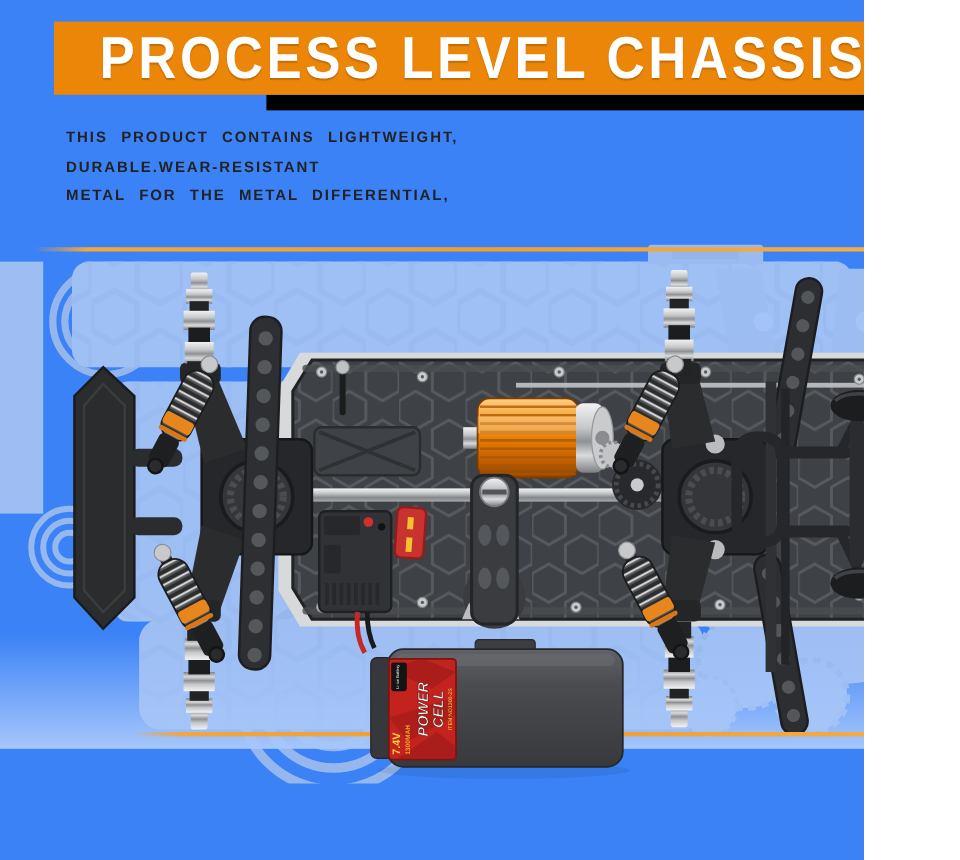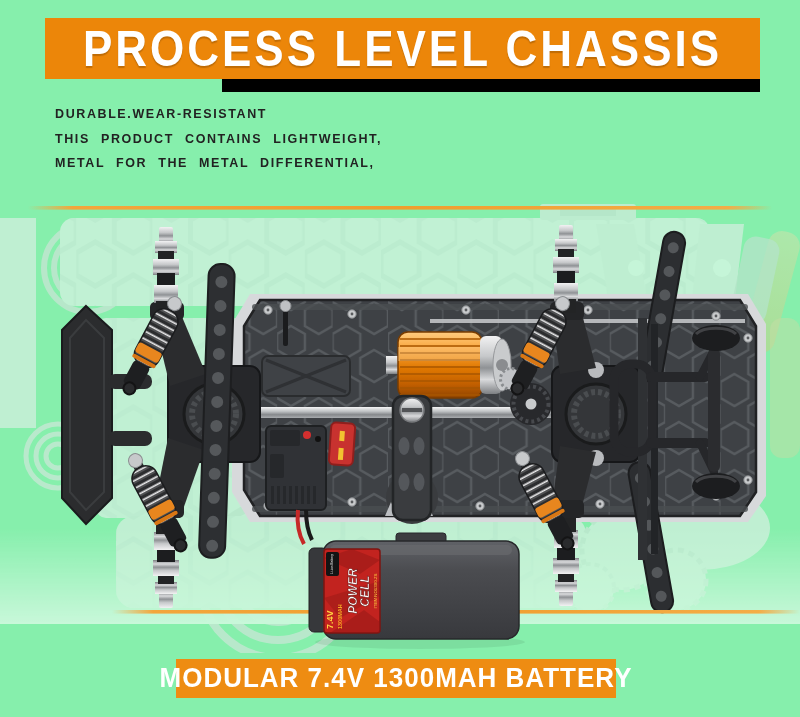--- a/index.html
+++ b/index.html
@@ -1,17 +1,17 @@
 <!DOCTYPE html>
 <html><head>
 <meta charset="utf-8">
 <style>
   html,body{margin:0;padding:0;}
   body{width:800px;height:717px;background:#fff;font-family:"Liberation Sans",sans-serif;}
-  .page{position:relative;width:800px;height:717px;background:#86efac;overflow:hidden;}
+  .page{position:relative;width:720px;height:717px;background:#3b82f6;overflow:hidden;}
 
   
   .banner-top{position:absolute;left:45px;top:18px;width:715px;height:61px;
     background:#EC8609;display:flex;align-items:center;justify-content:center;z-index:3;}
   .banner-top .title{color:#fff;font-weight:bold;font-size:44px;letter-spacing:3px;
     white-space:nowrap;transform:scaleY(1.12);text-shadow:0 2px 1px rgba(110,60,0,.35);}
   .banner-shadow{position:absolute;left:222px;top:79px;width:538px;height:13px;background:#000;z-index:2;}
 
   
   .description{position:absolute;left:55px;top:102px;color:#222;font-size:12.5px;
@@ -32,22 +32,22 @@
 <body>
 
 <div class="page">
 
   <div class="banner-shadow"></div>
   <div class="banner-top">
     <div class="title">PROCESS LEVEL CHASSIS</div>
   </div>
 
   <div class="description">
+    <div>THIS PRODUCT CONTAINS LIGHTWEIGHT,</div>
     <div>DURABLE.WEAR-RESISTANT</div>
-    <div>THIS PRODUCT CONTAINS LIGHTWEIGHT,</div>
     <div>METAL FOR THE METAL DIFFERENTIAL,</div>
   </div>
 
   <div class="photo">
   <svg width="800" height="455" viewBox="0 0 800 455" role="img" aria-label="Top view of an RC car chassis with orange shock springs, honeycomb deck, orange finned motor heatsink, ESC and a 7.4V battery pack">
     <defs>
       <pattern id="hexd" width="55.43" height="48" patternUnits="userSpaceOnUse">
         <rect width="55.43" height="48" fill="#3E4145"></rect>
         <g fill="none" stroke="#575B5F" stroke-width="2.4">
           <path d="M13.86,-16 L27.72,-8 L27.72,8 L13.86,16 L0,8 L0,-8 Z"></path>
@@ -404,17 +404,14 @@
         <text transform="rotate(-90 333 431)" x="333" y="431" font-size="9" font-weight="bold" fill="#FFD23F" font-family="Liberation Sans, sans-serif">7.4V</text>
         <text transform="rotate(-90 342 431)" x="342" y="431" font-size="5.5" font-weight="bold" fill="#F5A623" font-family="Liberation Sans, sans-serif">1300MAH</text>
         <text transform="rotate(-90 357 393)" x="357" y="393" text-anchor="middle" font-size="12" font-weight="bold" font-style="italic" fill="#FFF" stroke="#5E0E0C" stroke-width=".5" font-family="Liberation Sans, sans-serif">POWER</text>
         <text transform="rotate(-90 369 393)" x="369" y="393" text-anchor="middle" font-size="12" font-weight="bold" font-style="italic" fill="#FFF" stroke="#5E0E0C" stroke-width=".5" font-family="Liberation Sans, sans-serif">CELL</text>
         <text transform="rotate(-90 376.5 393)" x="376.5" y="393" text-anchor="middle" font-size="4.4" fill="#FFD23F" font-family="Liberation Sans, sans-serif">ITEM:NO1300-2S</text>
       </g>
     </g>
   </svg>
   </div>
 
-  <div class="banner-bottom">
-    <div class="caption">MODULAR 7.4V 1300MAH BATTERY</div>
-  </div>
 
 </div>
 
 </body></html>

